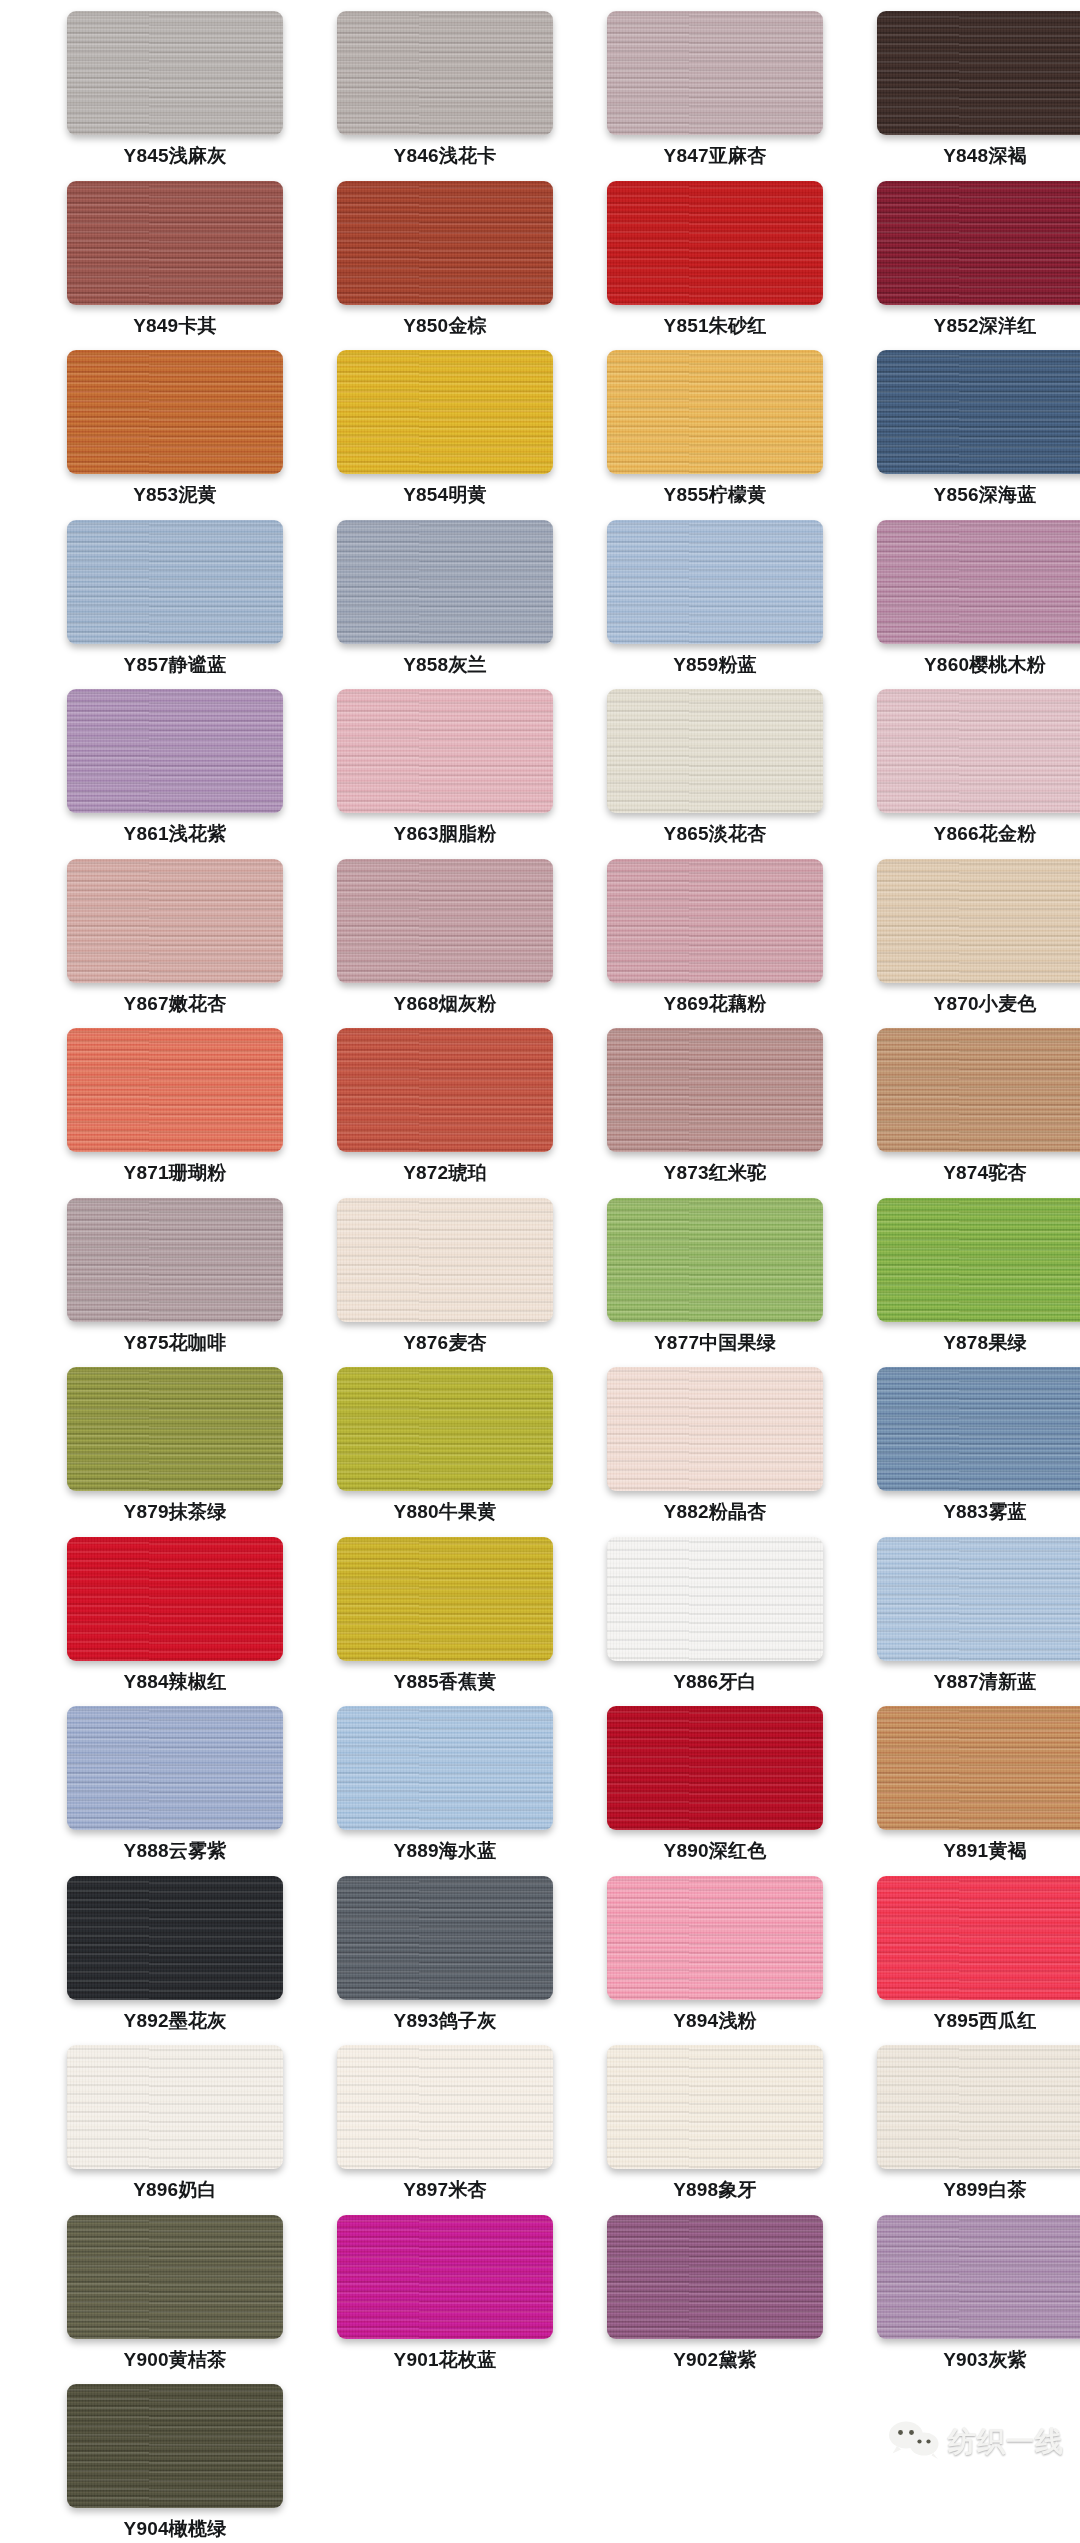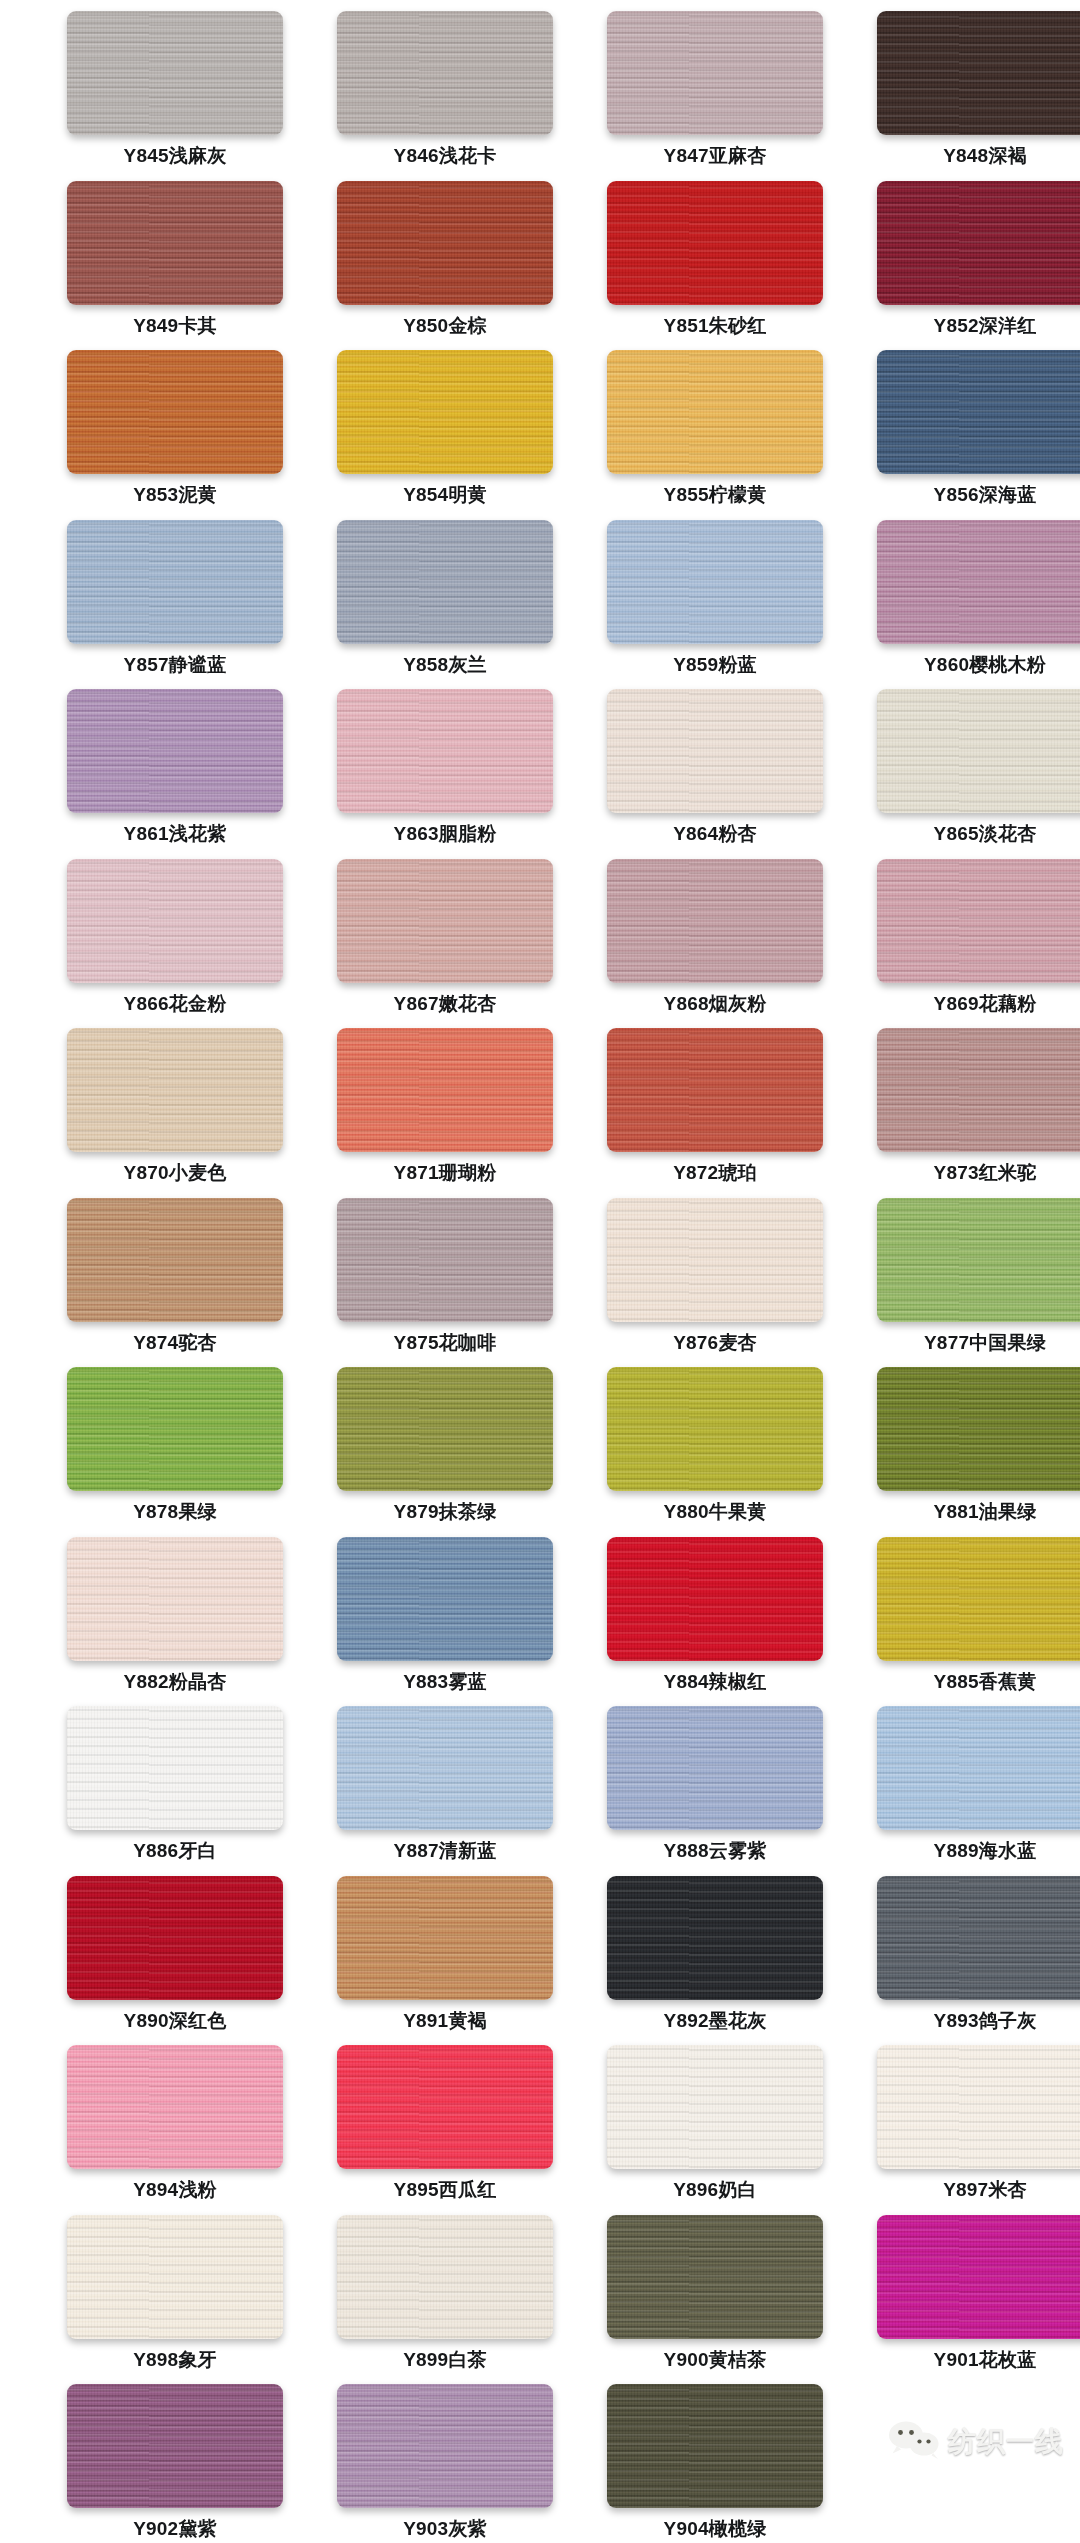--- a/index.html
+++ b/index.html
@@ -221,26 +221,20 @@
         <div class="label">Y861浅花紫</div>
       </div>
       <div class="cell">
         <div class="swatch-wrap">
           <div class="swatch" style="background: rgb(228, 179, 187);"></div>
         </div>
         <div class="label">Y863胭脂粉</div>
       </div>
       <div class="cell">
         <div class="swatch-wrap">
-          <div class="swatch" style="background: rgb(236, 224, 214);"></div>
-        </div>
-        <div class="label">Y864粉杏</div>
-      </div>
-      <div class="cell">
-        <div class="swatch-wrap">
           <div class="swatch" style="background: rgb(227, 222, 208);"></div>
         </div>
         <div class="label">Y865淡花杏</div>
       </div>
       <div class="cell">
         <div class="swatch-wrap">
           <div class="swatch" style="background: rgb(225, 192, 198);"></div>
         </div>
         <div class="label">Y866花金粉</div>
       </div>
@@ -320,26 +314,20 @@
         <div class="swatch-wrap">
           <div class="swatch" style="background: rgb(140, 146, 64);"></div>
         </div>
         <div class="label">Y879抹茶绿</div>
       </div>
       <div class="cell">
         <div class="swatch-wrap">
           <div class="swatch" style="background: rgb(178, 176, 51);"></div>
         </div>
         <div class="label">Y880牛果黄</div>
-      </div>
-      <div class="cell">
-        <div class="swatch-wrap">
-          <div class="swatch" style="background: rgb(108, 122, 42);"></div>
-        </div>
-        <div class="label">Y881油果绿</div>
       </div>
       <div class="cell">
         <div class="swatch-wrap">
           <div class="swatch" style="background: rgb(242, 221, 212);"></div>
         </div>
         <div class="label">Y882粉晶杏</div>
       </div>
       <div class="cell">
         <div class="swatch-wrap">
           <div class="swatch" style="background: rgb(111, 139, 172);"></div>

